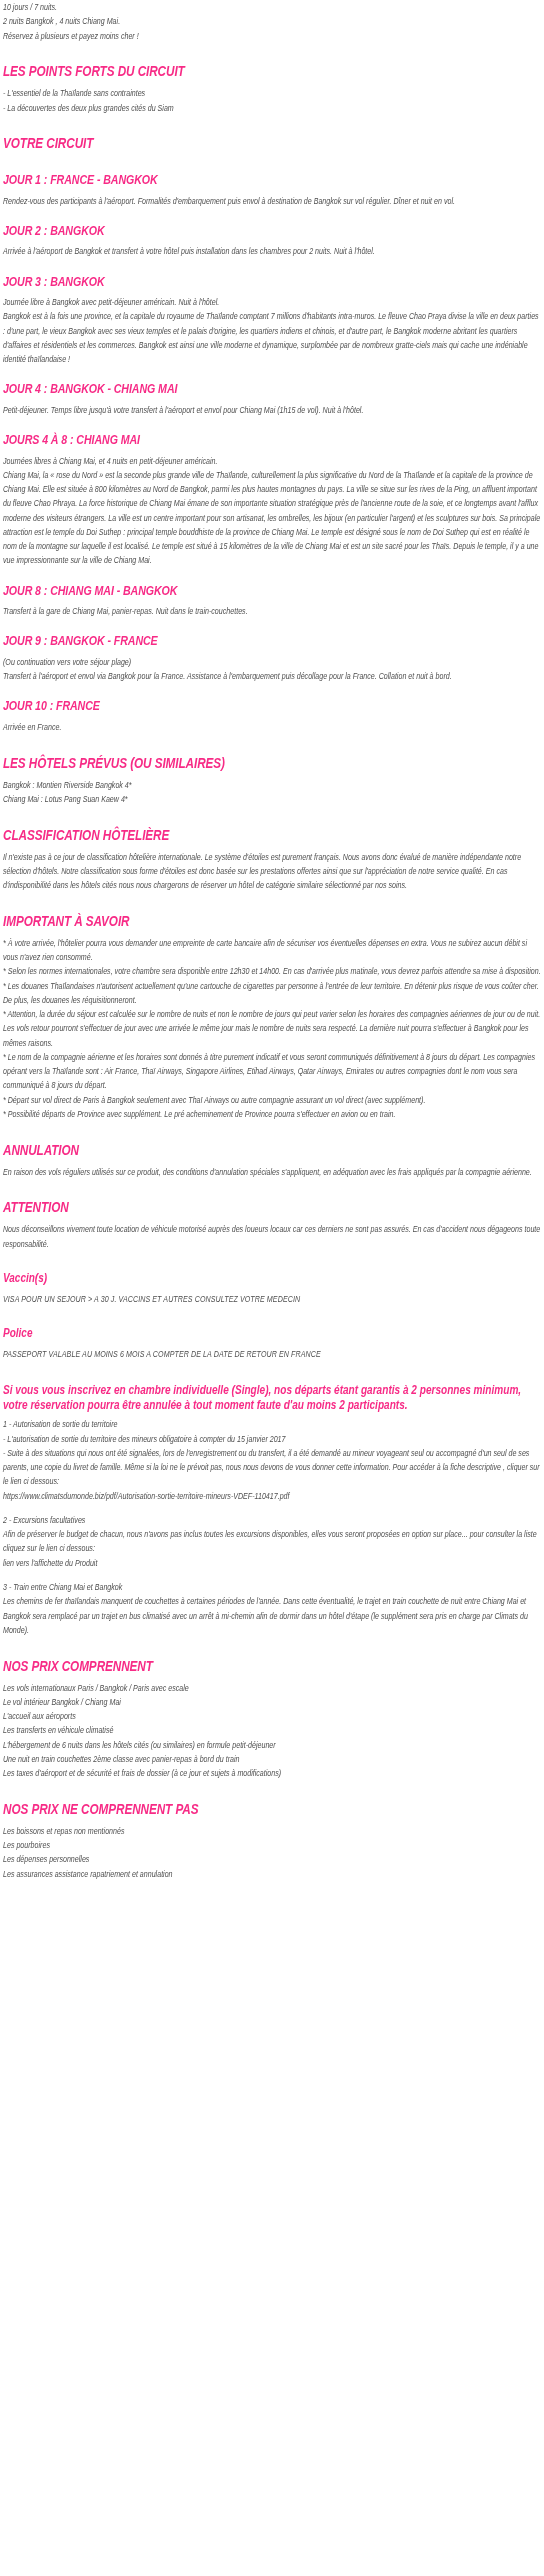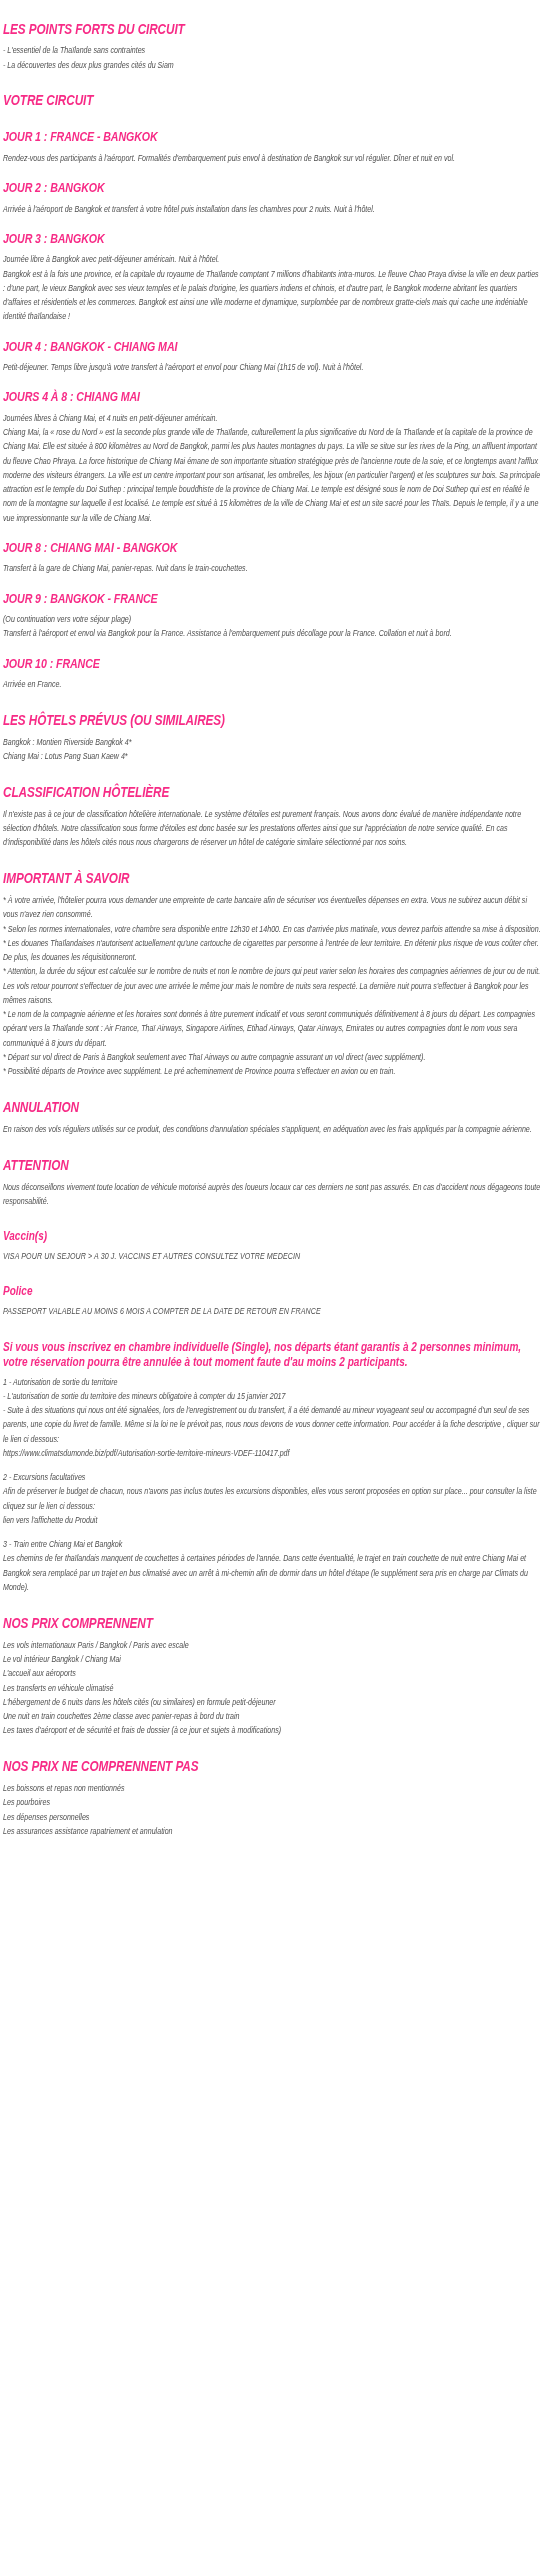--- a/index.html
+++ b/index.html
@@ -97,20 +97,25 @@
   .sp-lg { height: 16px; }
   .sp-md { height: 10px; }
   .sp-sm { height: 6.5px; }
   .sp-xs { height: 3.6px; }
 </style>
 </head>
 <body>
 
 <div class="page">
 
+  <div>
+    <div class="p">10 jours / 7 nuits.</div>
+    <div class="p">2 nuits Bangkok , 4 nuits Chiang Mai.</div>
+    <div class="p">Réservez à plusieurs et payez moins cher !</div>
+  </div>
 
   <div class="sp-xl"></div>
 
   <h2 class="h-section">LES POINTS FORTS DU CIRCUIT</h2>
   <div class="sp-sm"></div>
   <div class="p">- L'essentiel de la Thaïlande sans contraintes</div>
   <div class="p">- La découvertes des deux plus grandes cités du Siam</div>
 
   <div class="sp-xl"></div>
 

